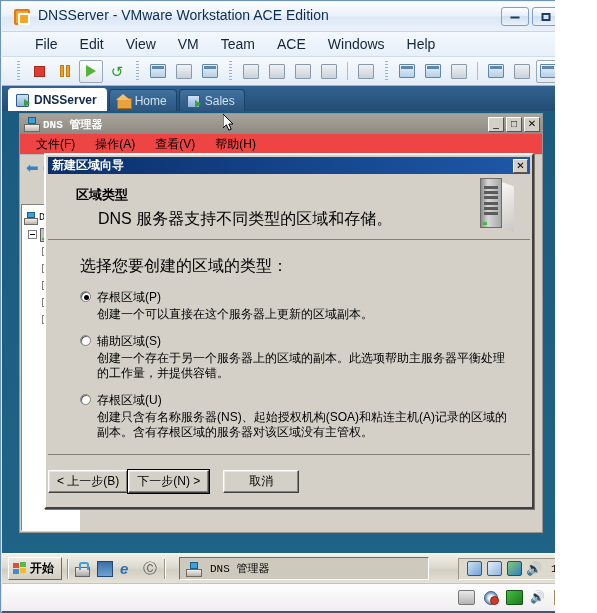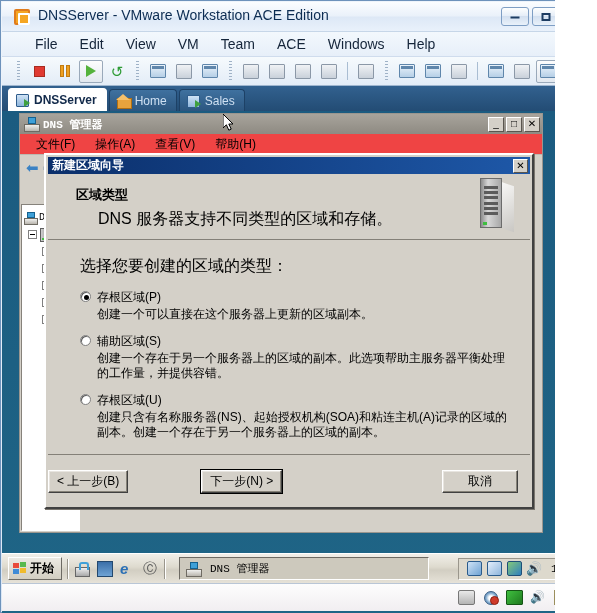--- a/index.html
+++ b/index.html
@@ -325,21 +325,21 @@
     border: 1px solid; border-color: #808080 #ffffff #ffffff #808080;
     box-shadow: inset 1px 1px 0 #404040;
     cursor: default;
   }
   .chk-label {
     font-size: 11px; color: #808080; line-height: 15px;
     font-family: "Liberation Mono", monospace;
   }
   .wiz-footer {
     margin: 0 2px; height: 52px; background: #d4d0c8;
-    display: flex; align-items: center; justify-content: space-between;
+    display: flex; align-items: center; justify-content: flex-start;
     padding-right: 12px; gap: 0;
   }
   .btn {
     height: 23px; min-width: 76px; padding: 0 8px;
     background: #d4d0c8; font-size: 12px; color: #000; cursor: default;
     border: 1px solid; border-color: #ffffff #404040 #404040 #ffffff;
     box-shadow: inset -1px -1px 0 #868278, inset 1px 1px 0 #e8e5e0;
     display: flex; align-items: center; justify-content: center;
   }
   .btn.default { outline: 1px solid #000; outline-offset: 0px; }
@@ -662,21 +662,21 @@
 
           <div class="opt">
             <span class="radio"></span>
             <div class="opt-label">辅助区域(S)</div>
             <div class="opt-desc">创建一个存在于另一个服务器上的区域的副本。此选项帮助主服务器平衡处理的工作量，并提供容错。</div>
           </div>
 
           <div class="opt">
             <span class="radio"></span>
             <div class="opt-label">存根区域(U)</div>
-            <div class="opt-desc">创建只含有名称服务器(NS)、起始授权机构(SOA)和粘连主机(A)记录的区域的副本。创建一个存在于另一个服务器上的区域的副本。</div>
+            <div class="opt-desc">创建只含有名称服务器(NS)、起始授权机构(SOA)和粘连主机(A)记录的区域的副本。含有存根区域的服务器对该区域没有主管权。</div>
           </div>
 
         </div>
 
         <div class="wiz-footer">
           <div class="btn">&lt; 上一步(B)</div>
           <div class="btn default">下一步(N) &gt;</div>
           <div class="btn-gap"></div>
           <div class="btn">取消</div>
         </div>

